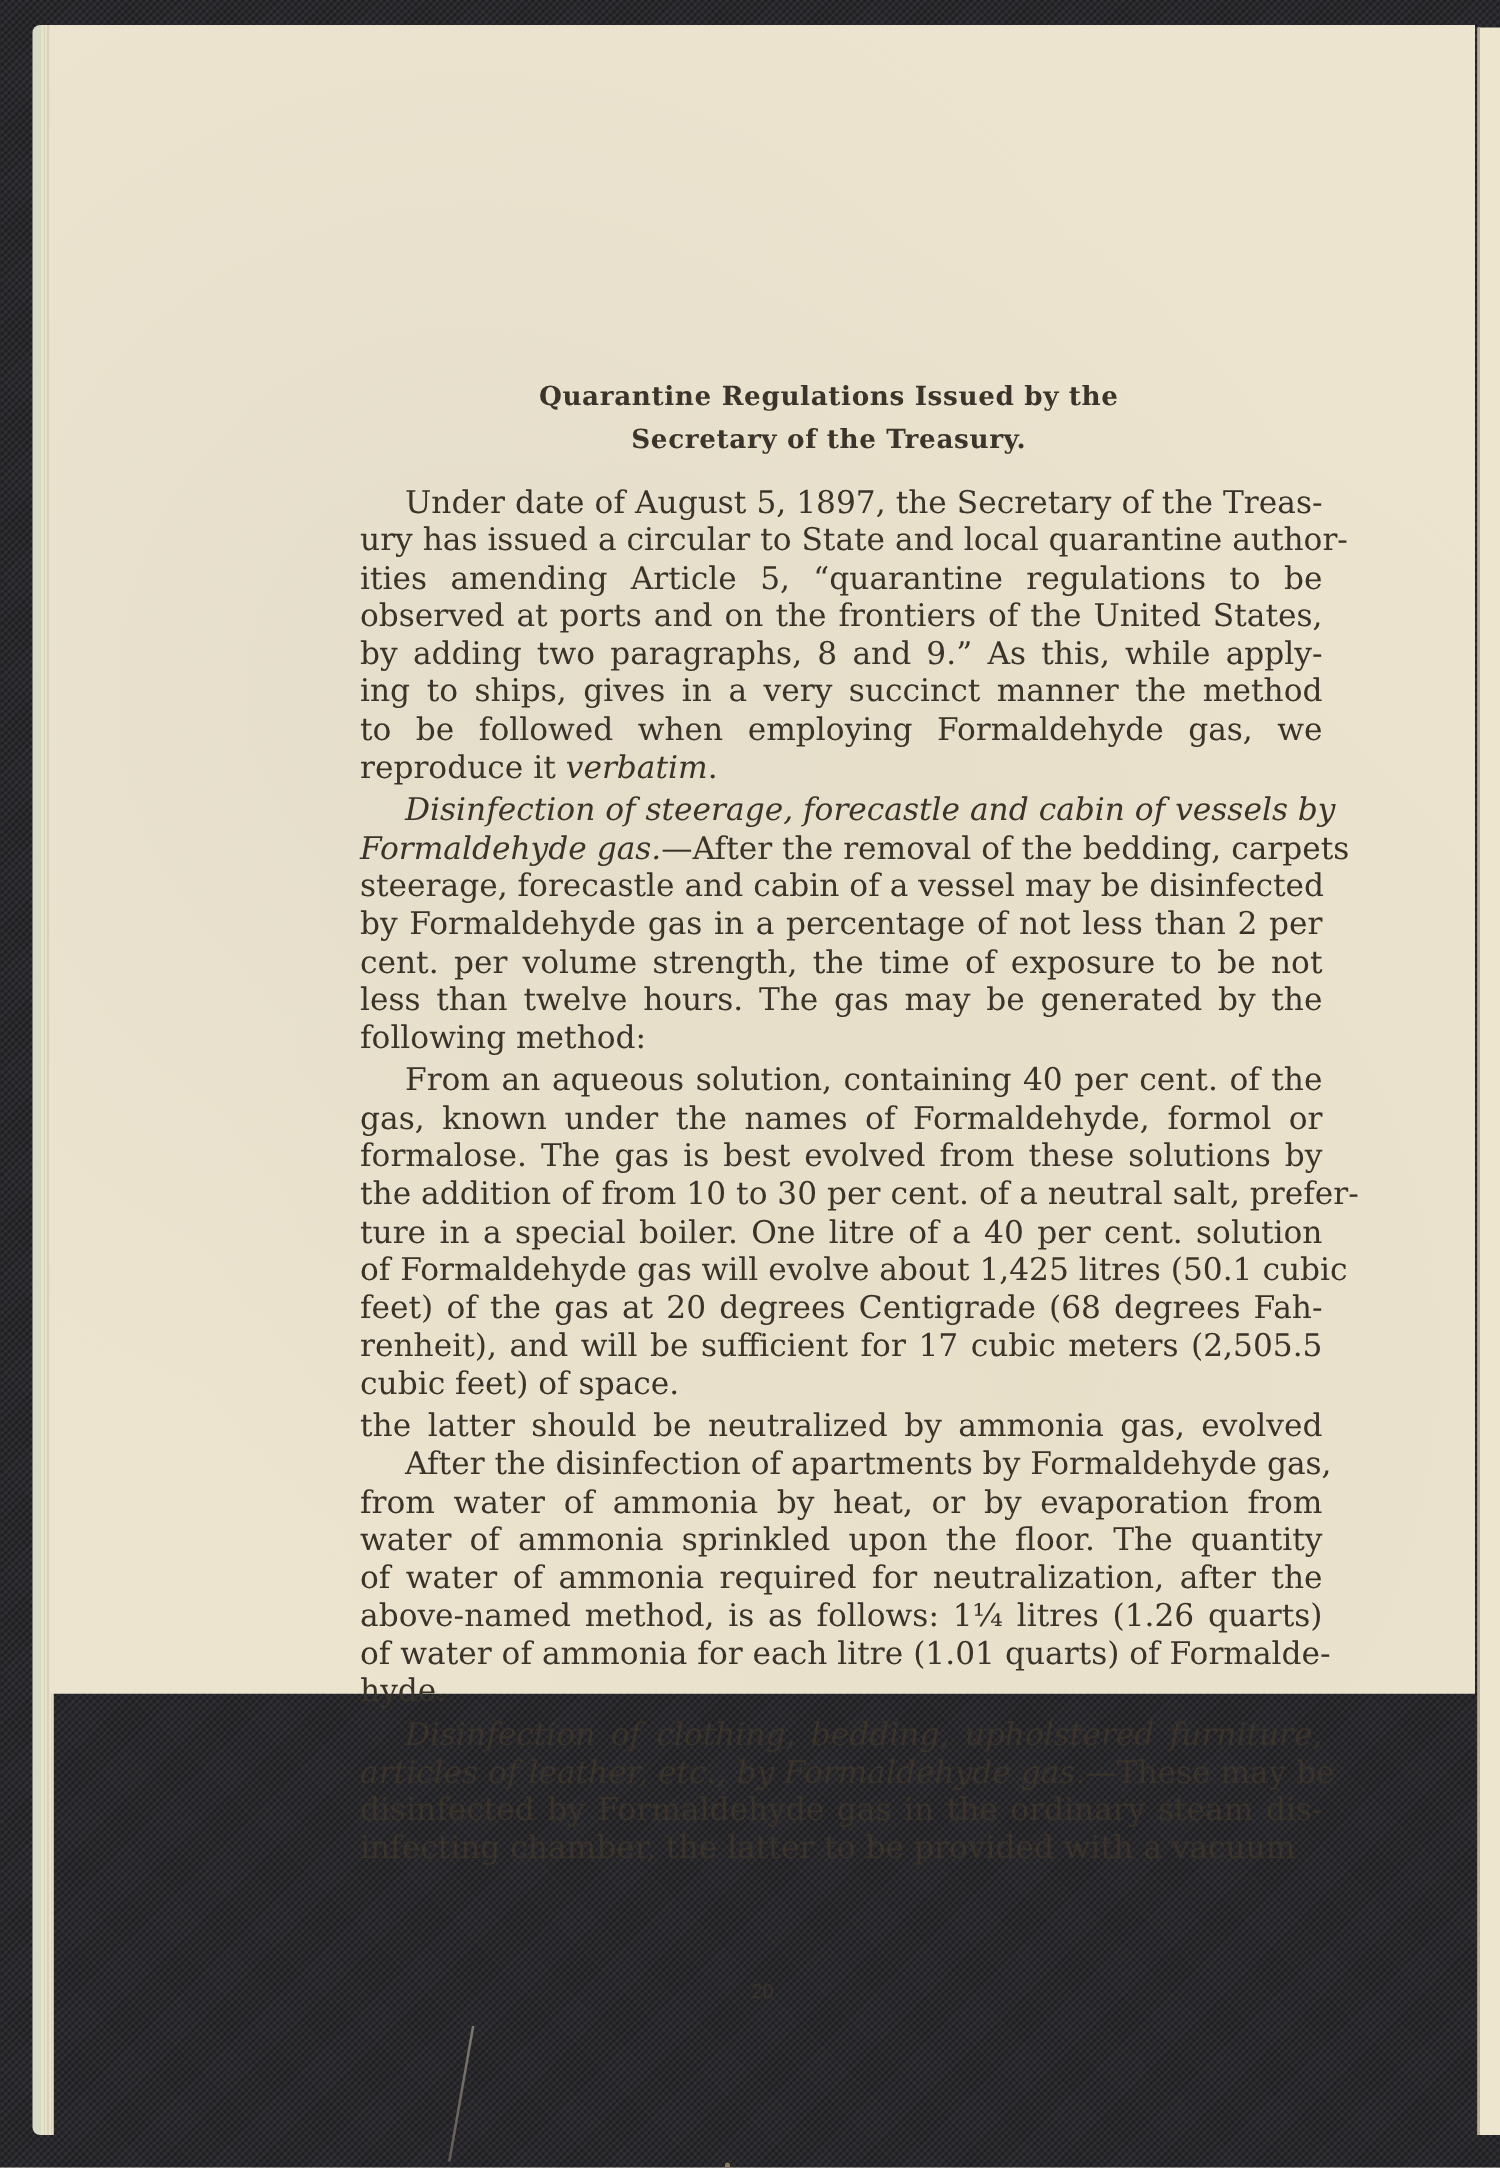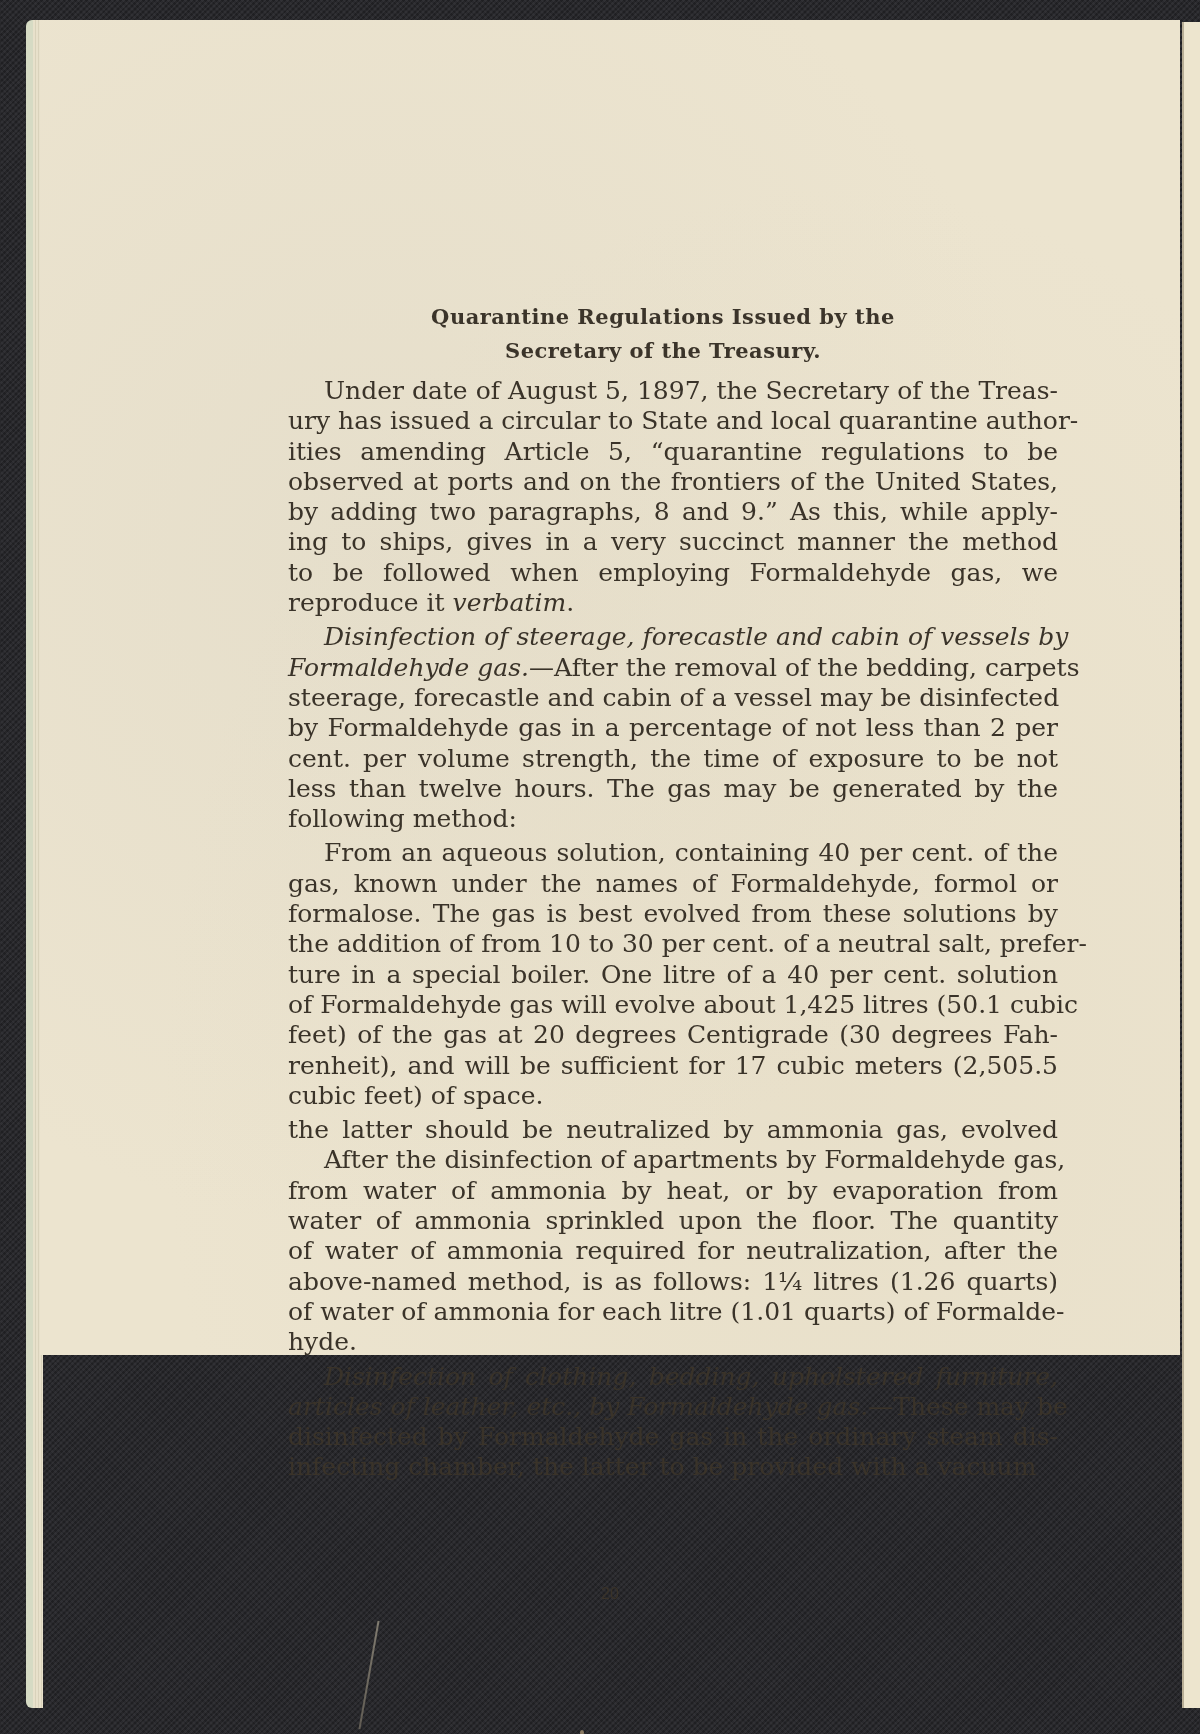--- a/index.html
+++ b/index.html
@@ -44,21 +44,21 @@
     position: absolute; left: 248px; top: 280px; width: 770px;
     color: #3a3329;
   }
   .title {
     text-align: center; font-weight: bold; font-size: 21px;
     letter-spacing: 0.5px; line-height: 34px; color: #3b342a;
     margin-left: -20px;
   }
   .title .line { display:block; }
   .body-text {
-    margin-top: 8px;
+    margin-top: 19px;
     font-size: 25px; line-height: 30.3px;
     text-align: justify;
   }
   .line { display: block; text-align: justify; text-align-last: justify; white-space: nowrap; }
   .line.last { text-align-last: left; }
   .indent { padding-left: 36px; }
   .para-gap { margin-top: 4px; }
   em, .it { font-style: italic; }
   .page-number {
     position: absolute; left: 0; width: 100%; top: 1565px;
@@ -101,21 +101,21 @@
           <span class="line"><span>less than twelve hours.  The gas may be generated by the</span></span>
           <span class="line last"><span>following method:</span></span>
         </div>
         <div class="para-gap">
           <span class="line indent"><span>From an aqueous solution, containing 40 per cent. of the</span></span>
           <span class="line"><span>gas, known under the names of Formaldehyde, formol or</span></span>
           <span class="line"><span>formalose.  The gas is best evolved from these solutions by</span></span>
           <span class="line"><span>the addition of from 10 to 30 per cent. of a neutral salt, prefer-</span></span>
           <span class="line"><span>ture in a special boiler.  One litre of a 40 per cent. solution</span></span>
           <span class="line"><span>of Formaldehyde gas will evolve about 1,425 litres (50.1 cubic</span></span>
-          <span class="line"><span>feet) of the gas at 20 degrees Centigrade (30 degrees Fah-</span></span>
+          <span class="line"><span>feet) of the gas at 20 degrees Centigrade (68 degrees Fah-</span></span>
           <span class="line"><span>renheit), and will be sufficient for 17 cubic meters (2,505.5</span></span>
           <span class="line last"><span>cubic feet) of space.</span></span>
         </div>
         <div class="para-gap">
           <span class="line"><span>the latter should be neutralized by ammonia gas, evolved</span></span>
           <span class="line indent"><span>After the disinfection of apartments by Formaldehyde gas,</span></span>
           <span class="line"><span>from water of ammonia by heat, or by evaporation from</span></span>
           <span class="line"><span>water of ammonia sprinkled upon the floor.  The quantity</span></span>
           <span class="line"><span>of water of ammonia required for neutralization, after the</span></span>
           <span class="line"><span>above-named method, is as follows:  1¼ litres (1.26 quarts)</span></span>

